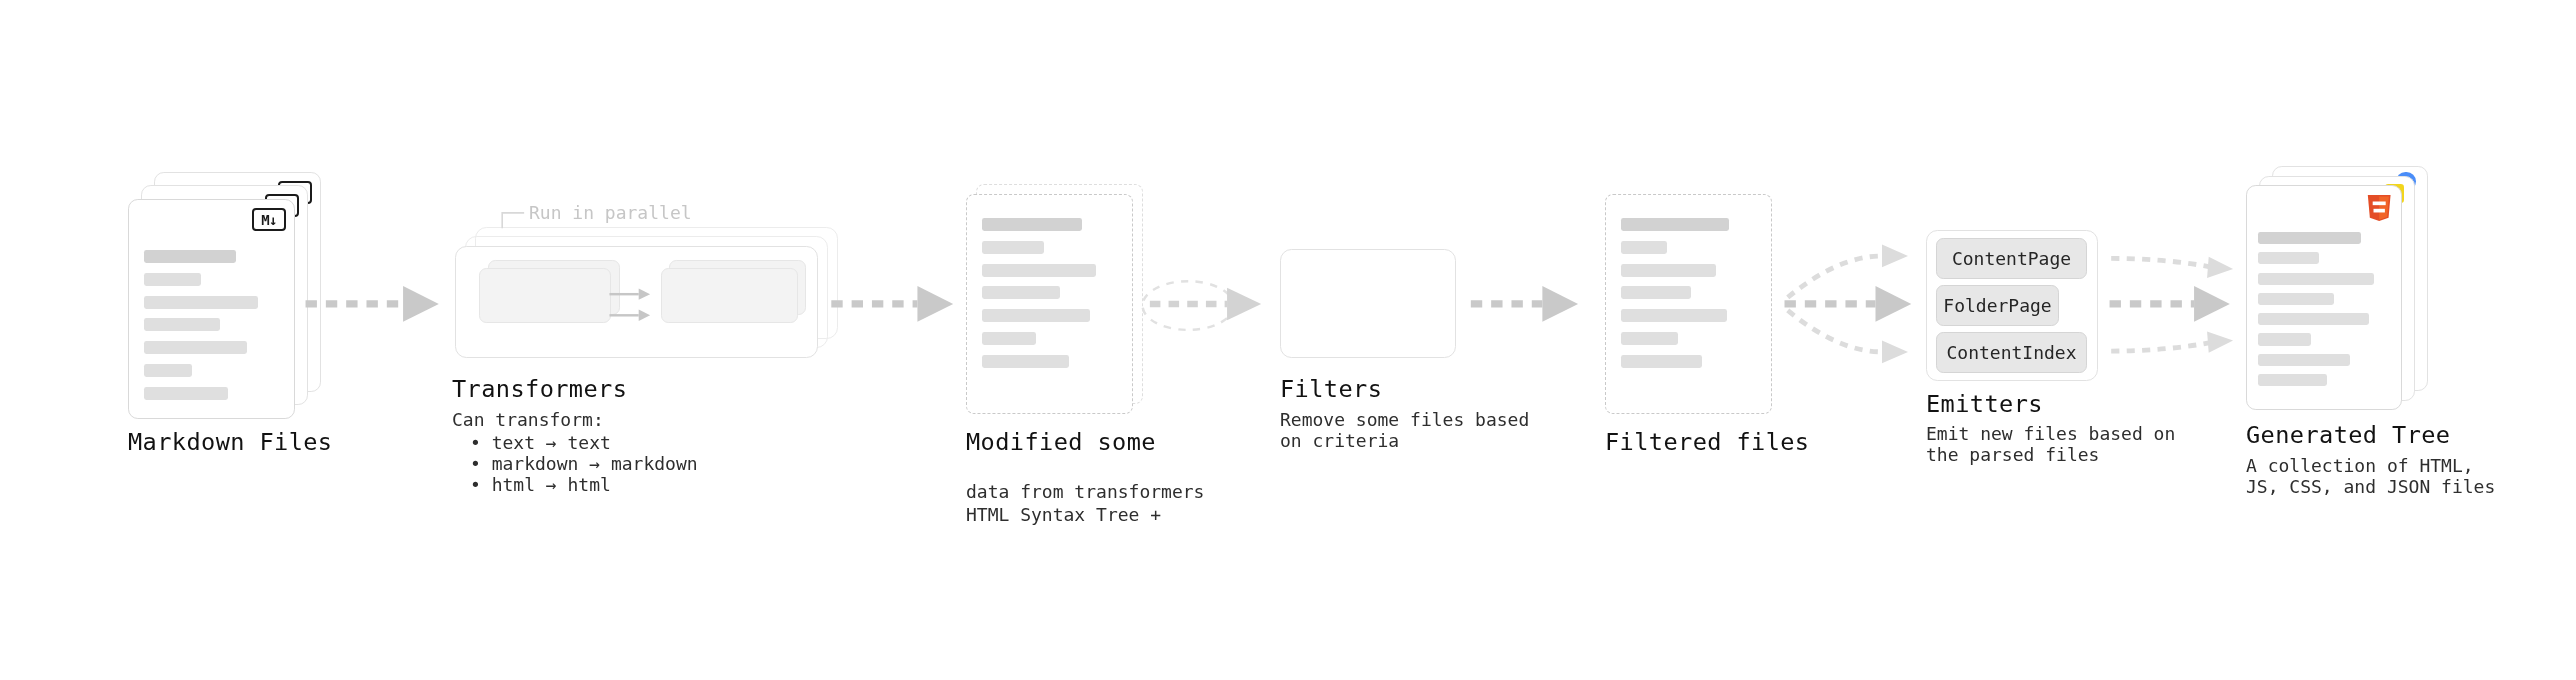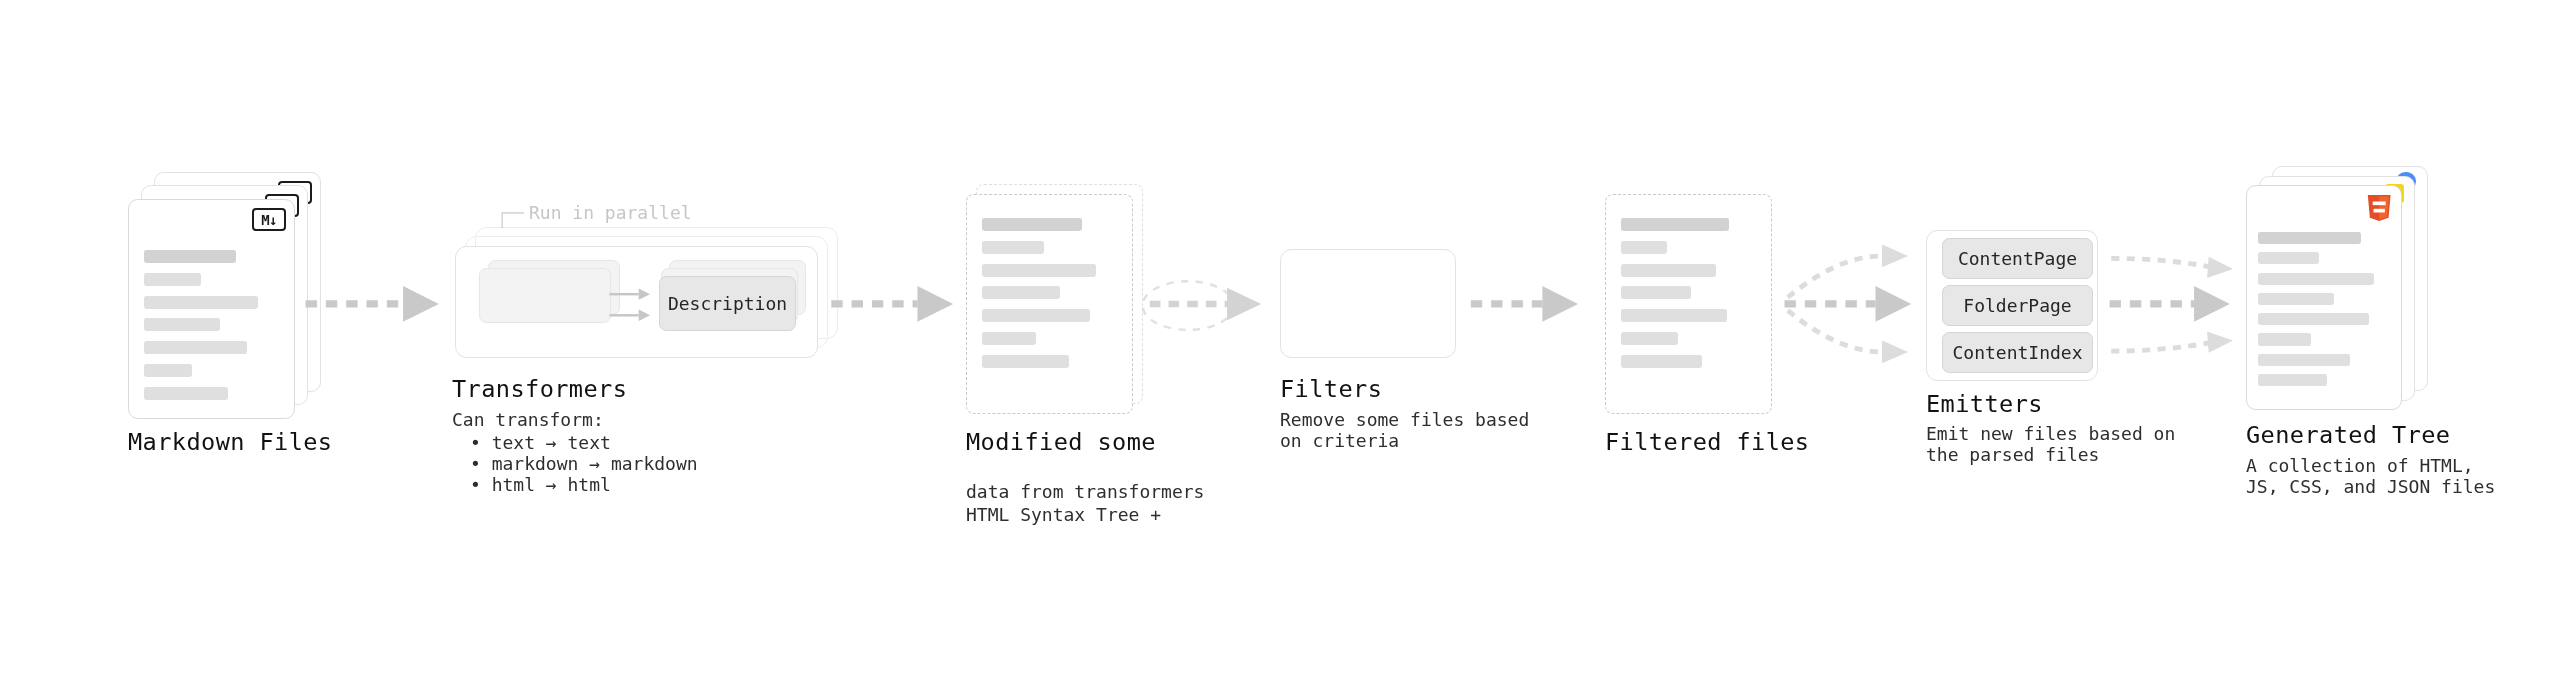--- a/index.html
+++ b/index.html
@@ -31,21 +31,21 @@
   .js-badge { position:absolute; width:19.5px; height:19.5px; border-radius:3.3px; background:#f2d51c; }
   .blue-badge { position:absolute; width:19.5px; height:19.5px; border-radius:50%; background:#4a8df8; }
   .html5-badge { position:absolute; }
 
   .group-box { position:absolute; background:#ffffff; border:1.6px solid #e2e2e2; border-radius:11.4px; }
   .group-ghost { position:absolute; border:1.6px solid #ececec; border-radius:11.4px; }
 
   .node-btn {
     position:absolute; display:flex; align-items:center; justify-content:center;
     background:#e7e7e7; border:1.6px solid #d5d5d5; border-radius:7.3px;
-    color:#262626; font-size:18px; white-space:nowrap;margin-left:6px;
+    color:#262626; font-size:18px; white-space:nowrap;
   }
   .node-ghost { position:absolute; background:#f3f3f3; border:1.6px solid #e6e6e6; border-radius:7.3px; }
 
   .stage-title { position:absolute; font-size:23.6px; font-weight:500; color:#121212; letter-spacing:0.4px; white-space:nowrap; }
   .desc-line { position:absolute; font-size:18px; color:#2e2e2e; white-space:nowrap; }
   .annotation { position:absolute; font-size:18px; color:#c6c6c6; white-space:nowrap; }
 
   svg.arrows { position:absolute; left:0; top:0; pointer-events:none; }
   .dash-strong { stroke:#c9c9c9; stroke-width:9; stroke-dasharray:14 11; fill:none; }
   .head-strong { fill:#c9c9c9; }
@@ -85,21 +85,20 @@
 
   <div class="group-ghost" style="left:475px; top:227px; width:363px; height:112px;"></div>
   <div class="group-ghost" style="left:465px; top:236px; width:363px; height:112px;"></div>
   <div class="group-box" style="left:455px; top:246px; width:363px; height:112px;"></div>
 
   <div class="node-ghost" style="left:488px; top:260px; width:132px; height:55px;"></div>
   <div class="node-ghost" style="left:479px; top:268px; width:132px; height:55px;"></div>
 
   <div class="node-ghost" style="left:669px; top:260px; width:137px; height:55px;"></div>
   <div class="node-ghost" style="left:661px; top:268px; width:137px; height:55px;"></div>
-  <div class="node-btn" style="left:653px; top:276px; width:137px; height:55px;">Description</div>
 
   <div class="annotation" style="left:529px; top:202px;">Run in parallel</div>
 
   <div class="stage-title" style="left:452px; top:375px;">Transformers</div>
   <div class="desc-line" style="left:452px; top:409px;">Can transform:</div>
   <div class="desc-line" style="left:470px; top:432px;">• text → text</div>
   <div class="desc-line" style="left:470px; top:453px;">• markdown → markdown</div>
   <div class="desc-line" style="left:470px; top:474px;">• html → html</div>
 
   <div class="dashed-card back" style="left:976px; top:184px; width:167px; height:220px;"></div>
@@ -131,21 +130,21 @@
       <div class="bar" style="width:52%"></div>
       <div class="bar" style="width:78%"></div>
       <div class="bar" style="width:42%"></div>
       <div class="bar" style="width:60%"></div>
     </div>
   </div>
   <div class="stage-title" style="left:1605px; top:428px;">Filtered files</div>
 
   <div class="group-box" style="left:1926px; top:230px; width:172px; height:151px;"></div>
   <div class="node-btn" style="left:1936px; top:238px; width:151px; height:41px;">ContentPage</div>
-  <div class="node-btn" style="left:1936px; top:285px; width:151px; height:41px;">FolderPage</div>
+  <div class="node-btn" style="left:1936px; top:285px; width:123px; height:41px;">FolderPage</div>
   <div class="node-btn" style="left:1936px; top:332px; width:151px; height:41px;">ContentIndex</div>
   <div class="stage-title" style="left:1926px; top:390px;">Emitters</div>
   <div class="desc-line" style="left:1926px; top:423px;">Emit new files based on</div>
   <div class="desc-line" style="left:1926px; top:444px;">the parsed files</div>
 
   <div class="card back" style="left:2272px; top:166px; width:156px; height:225px;">
     <div class="blue-badge" style="top:4.9px; right:11.4px;"></div>
   </div>
   <div class="card back" style="left:2259px; top:176px; width:156px; height:225px;">
     <div class="js-badge" style="top:6.5px; right:9.8px;"></div>

